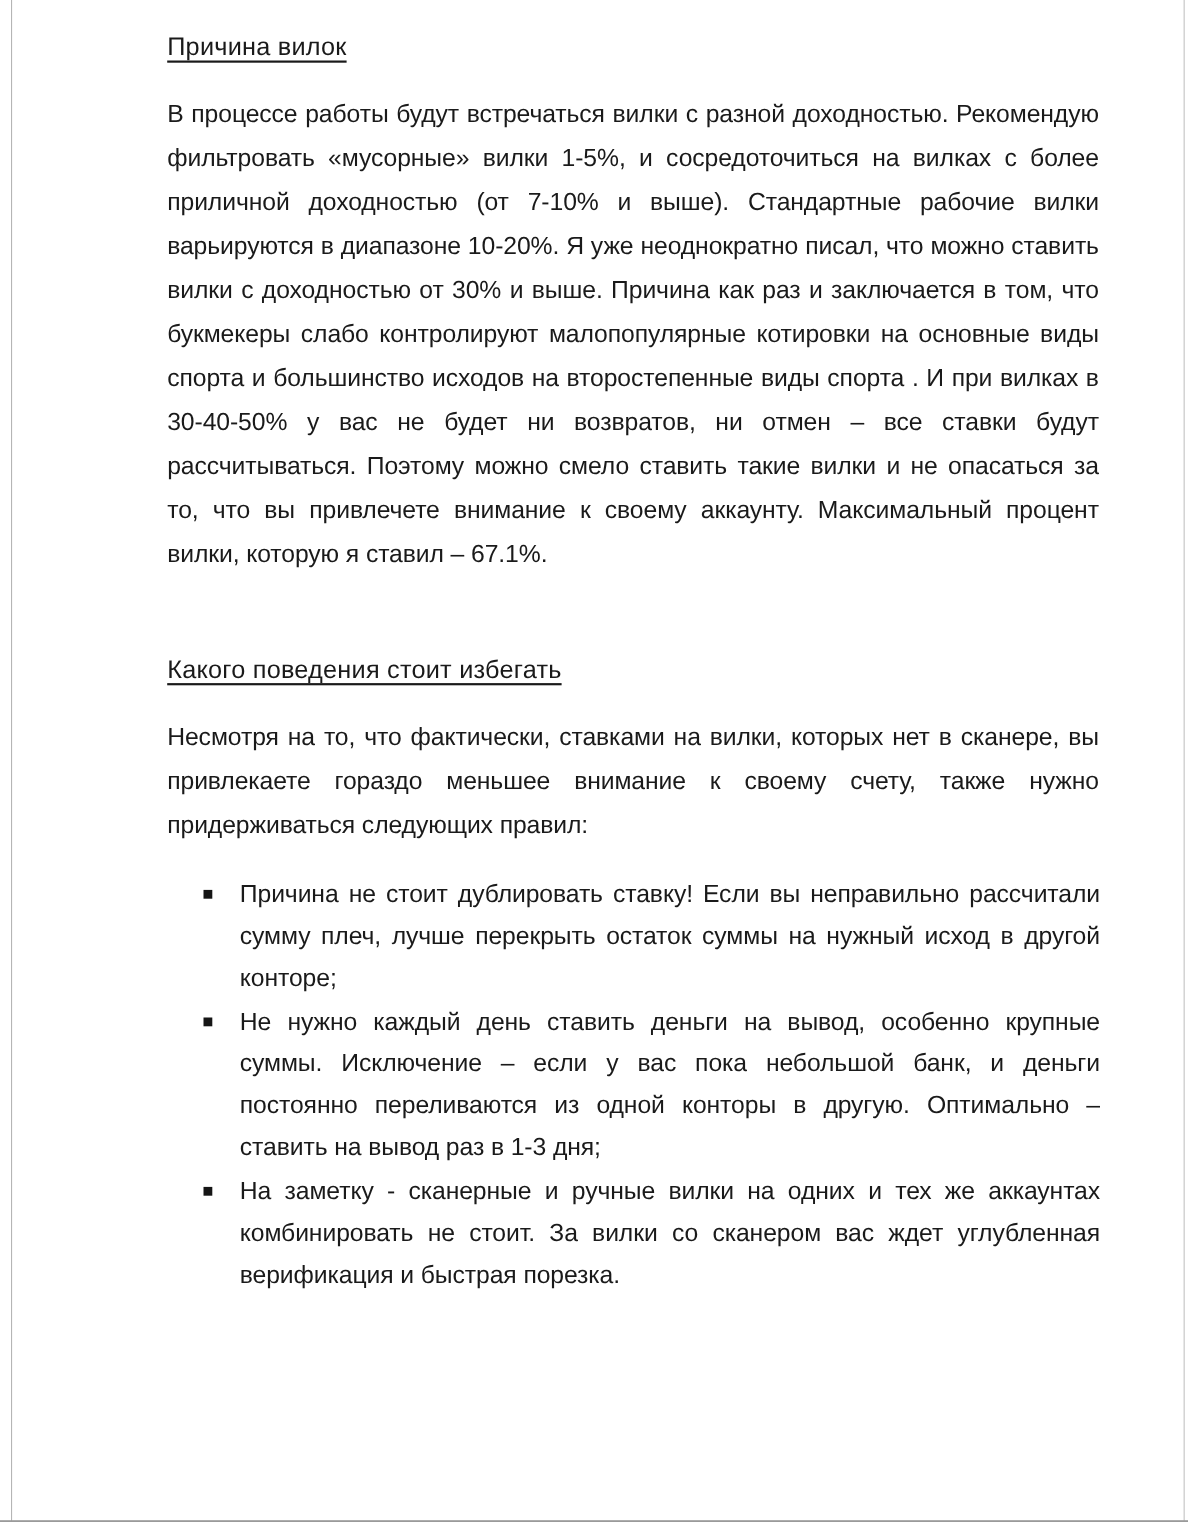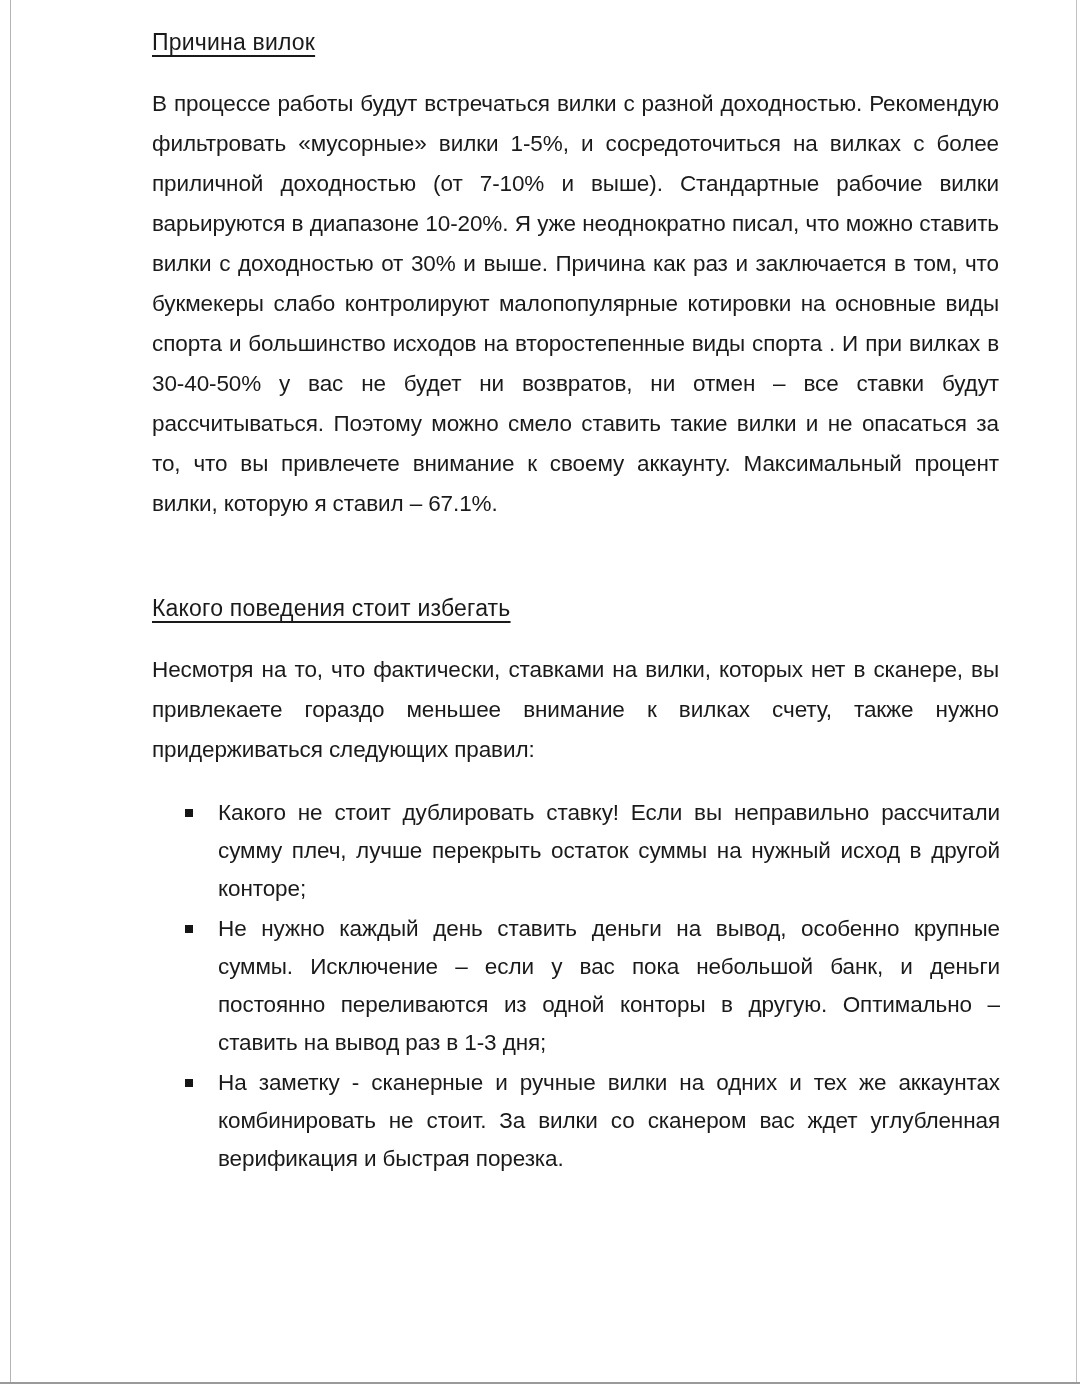--- a/index.html
+++ b/index.html
@@ -95,26 +95,26 @@
 
   <div class="content">
 
     <section>
       <h2 class="heading">Причина вилок</h2>
       <p class="body-para">В процессе работы будут встречаться вилки с разной доходностью. Рекомендую фильтровать «мусорные» вилки 1-5%, и сосредоточиться на вилках с более приличной доходностью (от 7-10% и выше). Стандартные рабочие вилки варьируются в диапазоне 10-20%. Я уже неоднократно писал, что можно ставить вилки с доходностью от 30% и выше. Причина как раз и заключается в том, что букмекеры слабо контролируют малопопулярные котировки на основные виды спорта и большинство исходов на второстепенные виды спорта . И при вилках в 30-40-50% у вас не будет ни возвратов, ни отмен – все ставки будут рассчитываться. Поэтому можно смело ставить такие вилки и не опасаться за то, что вы привлечете внимание к своему аккаунту. Максимальный процент вилки, которую я ставил – 67.1%.</p>
     </section>
 
     <section class="second">
       <h2 class="heading">Какого поведения стоит избегать</h2>
-      <p class="body-para">Несмотря на то, что фактически, ставками на вилки, которых нет в сканере, вы привлекаете гораздо меньшее внимание к вилках счету, также нужно придерживаться следующих правил:</p>
+      <p class="body-para">Несмотря на то, что фактически, ставками на вилки, которых нет в сканере, вы привлекаете гораздо меньшее внимание к своему счету, также нужно придерживаться следующих правил:</p>
 
       <ul class="bullets">
         <li>
           <span class="bullet"></span>
-          <span class="li-text">Какого не стоит дублировать ставку! Если вы неправильно рассчитали сумму плеч, лучше перекрыть остаток суммы на нужный исход в другой конторе;</span>
+          <span class="li-text">Причина не стоит дублировать ставку! Если вы неправильно рассчитали сумму плеч, лучше перекрыть остаток суммы на нужный исход в другой конторе;</span>
         </li>
         <li>
           <span class="bullet"></span>
           <span class="li-text">Не нужно каждый день ставить деньги на вывод, особенно крупные суммы. Исключение – если у вас пока небольшой банк, и деньги постоянно переливаются из одной конторы в другую. Оптимально – ставить на вывод раз в 1-3 дня;</span>
         </li>
         <li>
           <span class="bullet"></span>
           <span class="li-text">На заметку - сканерные и ручные вилки на одних и тех же аккаунтах комбинировать не стоит. За вилки со сканером вас ждет углубленная верификация и быстрая порезка.</span>
         </li>
       </ul>

